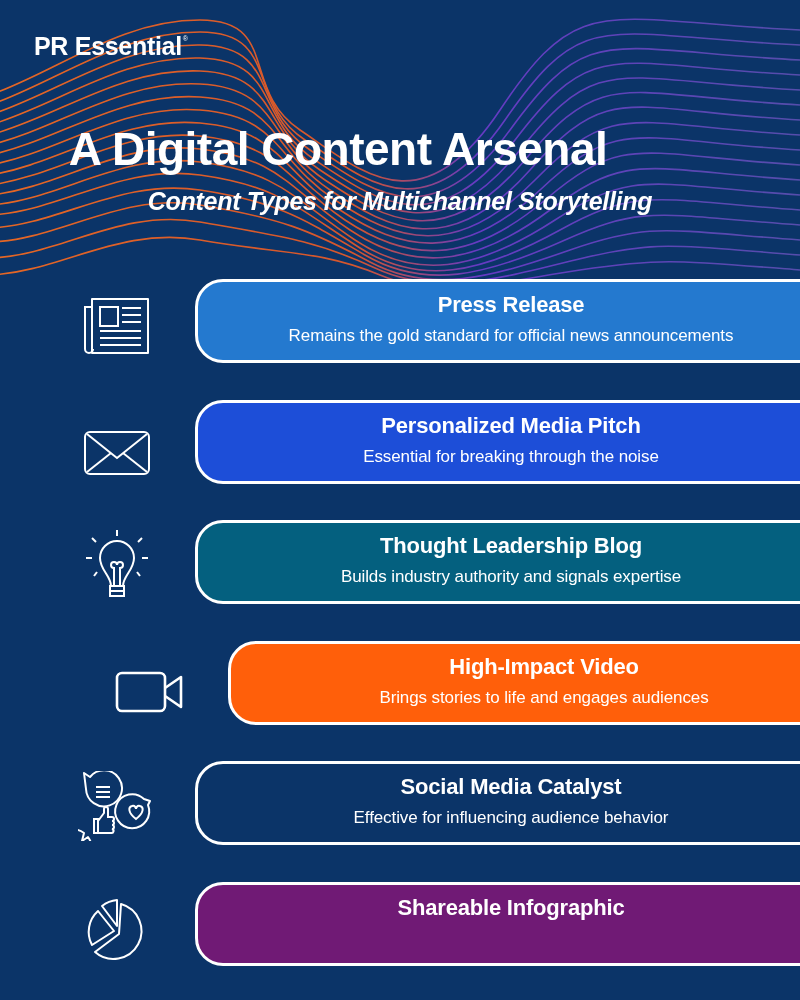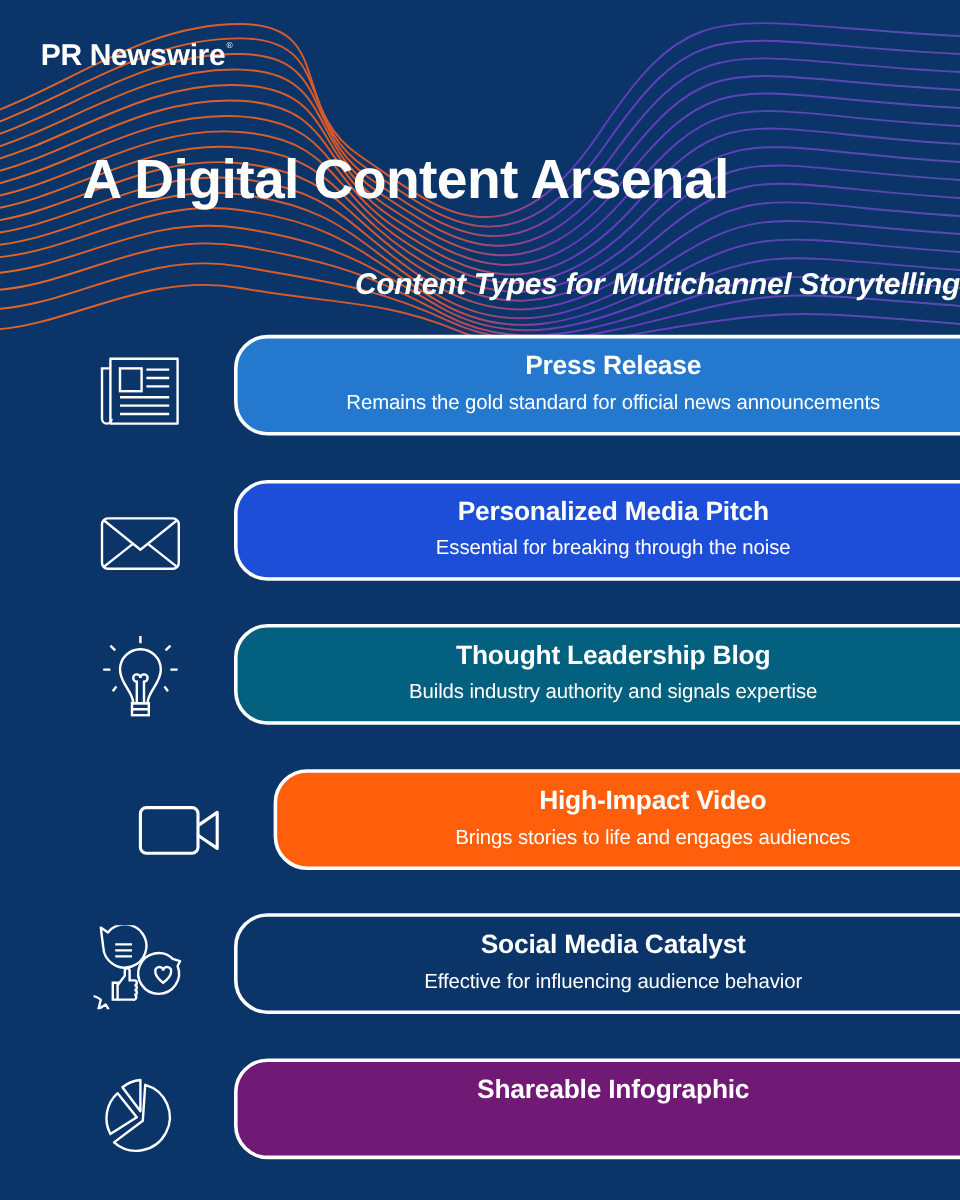--- a/index.html
+++ b/index.html
@@ -14,22 +14,22 @@
   .logo {
     position: absolute; left: 34px; top: 32px;
     font-size: 25px; font-weight: bold; letter-spacing: -0.3px; z-index: 2;
   }
   .logo sup { font-size: 7px; vertical-align: top; margin-left: 1px; position: relative; top: 3px; font-weight: normal; }
   .title {
     position: absolute; left: 0; width: 676px; top: 122px; text-align: center;
     font-size: 46px; font-weight: bold; letter-spacing: -0.5px; z-index: 2;
   }
   .subtitle {
-    position: absolute; left: 0; width: 800px; top: 187px; text-align: right;
-    font-size: 25px; font-weight: bold; font-style: italic; letter-spacing: -0.3px; z-index: 2; margin-top: 36px;
+    position: absolute; left: 0; width: 800px; top: 187px; text-align: center;
+    font-size: 25px; font-weight: bold; font-style: italic; letter-spacing: -0.3px; z-index: 2;
   }
   .row { position: absolute; left: 0; width: 800px; height: 88px; z-index: 2; }
   .icon { position: absolute; left: 78px; top: 10px; width: 76px; height: 70px; }
   .pill {
     position: absolute; left: 195px; top: 0; width: 632px; height: 84px;
     border: 3px solid #ffffff; border-radius: 28px; box-sizing: border-box;
     text-align: center;
   }
   .pill-title { margin-top: 10px; font-size: 22px; font-weight: bold; letter-spacing: -0.2px; }
   .pill-desc { margin-top: 8px; font-size: 17px; letter-spacing: -0.1px; }
@@ -61,21 +61,21 @@
     <path d="M-10 205 C 60 200, 120 152, 200 162 S 295 200, 355 240 S 475 272, 555 220 S 650 185, 800 195"></path>
     <path d="M-10 215 C 60 212, 120 164, 200 175 S 300 210, 360 248 S 480 274, 560 230 S 655 200, 800 210"></path>
     <path d="M-10 228 C 60 225, 120 178, 200 190 S 305 220, 365 255 S 485 276, 565 240 S 660 215, 800 225"></path>
     <path d="M-10 242 C 60 240, 120 192, 200 205 S 310 230, 370 262 S 490 278, 570 250 S 665 230, 800 240"></path>
     <path d="M-10 258 C 60 256, 120 208, 200 222 S 315 240, 375 268 S 495 280, 575 260 S 670 245, 800 255"></path>
     <path d="M-10 275 C 60 272, 120 226, 200 240 S 320 250, 380 275 S 500 282, 580 270 S 675 260, 800 270"></path>
   </g>
 </svg>
 
 <div class="logo">
-  <span>PR Newswire</span><sup>®</sup>
+  <span>PR Essential</span><sup>®</sup>
 </div>
 
 <div class="title">A Digital Content Arsenal</div>
 <div class="subtitle">Content Types for Multichannel Storytelling</div>
 
 <div class="row" style="top:279px;">
   <svg class="icon" viewBox="0 0 76 70" fill="none" stroke="#fff" stroke-width="2">
     <path d="M14 10 H70 V64 H14 Z" stroke-linejoin="round"></path>
     <path d="M14 18 H7 V60 a4 4 0 0 0 8 0"></path>
     <rect x="22" y="18" width="18" height="19"></rect>

